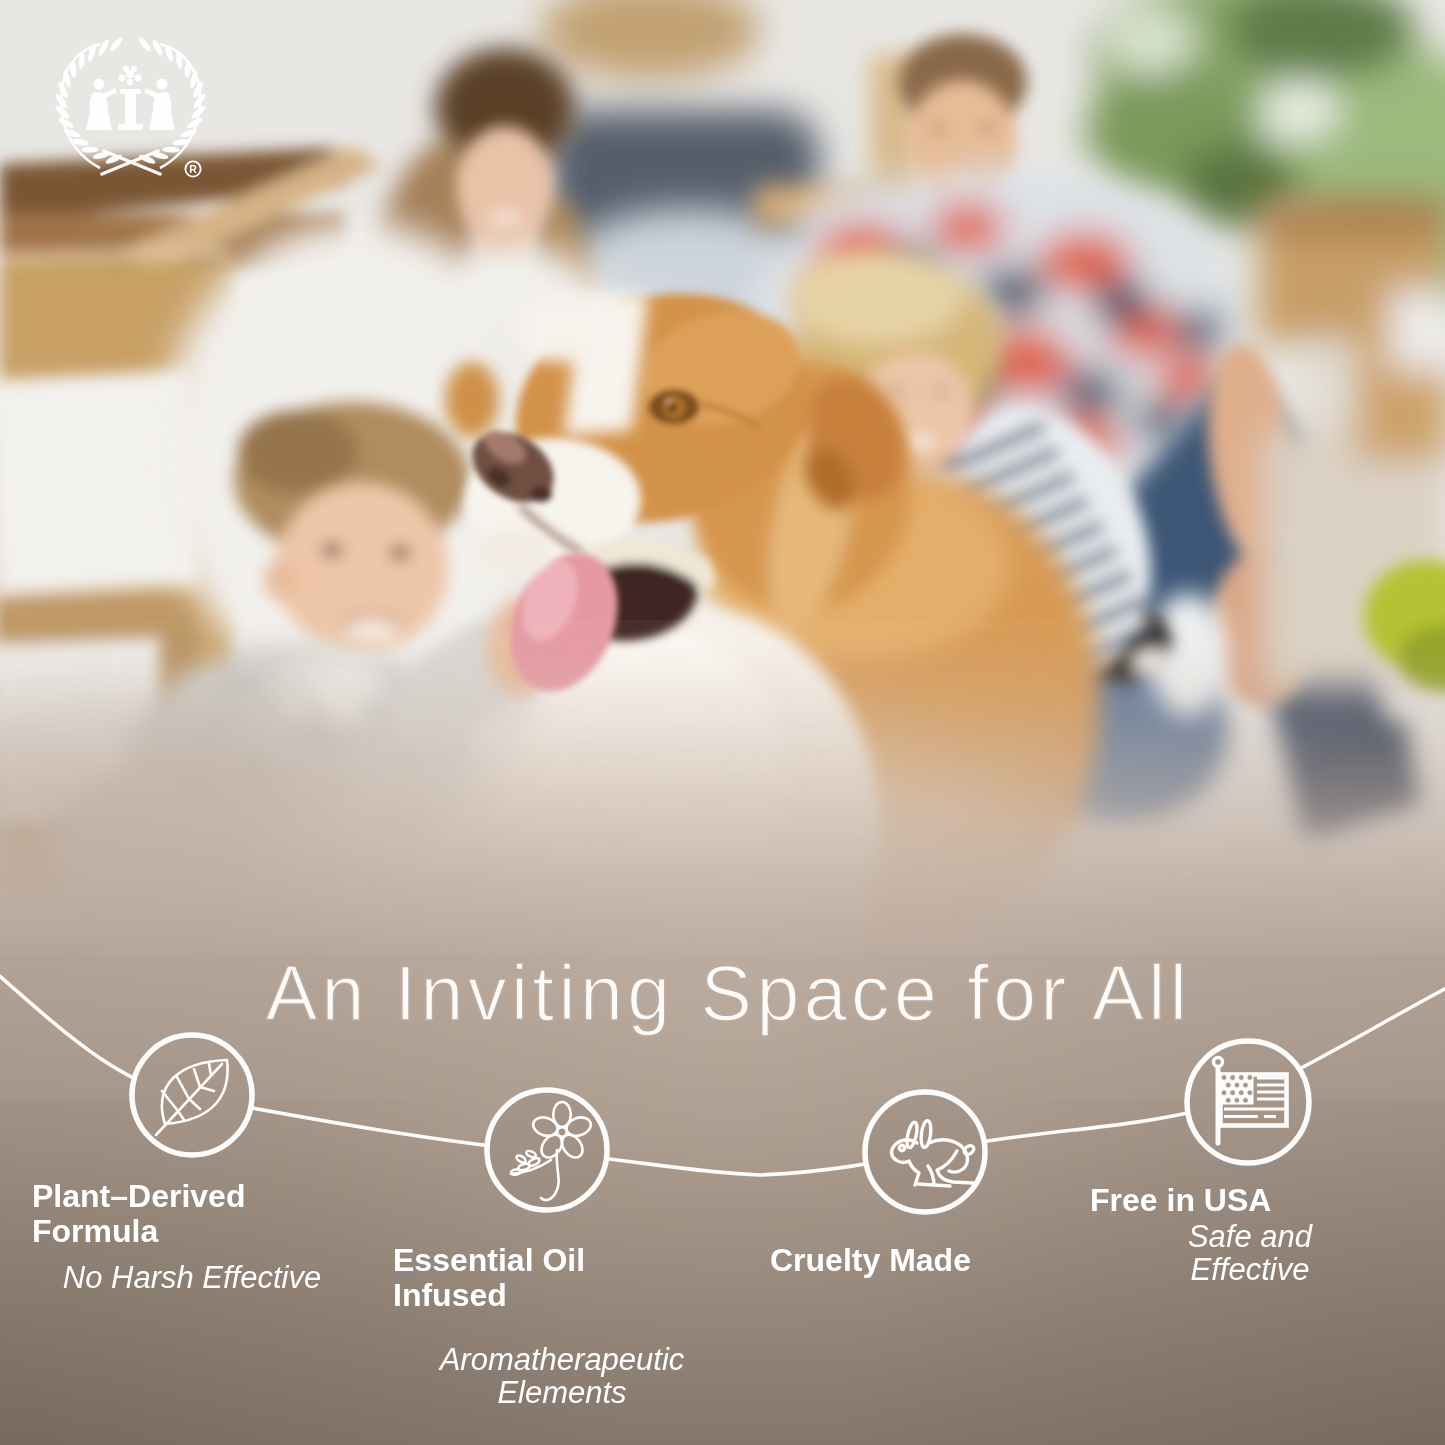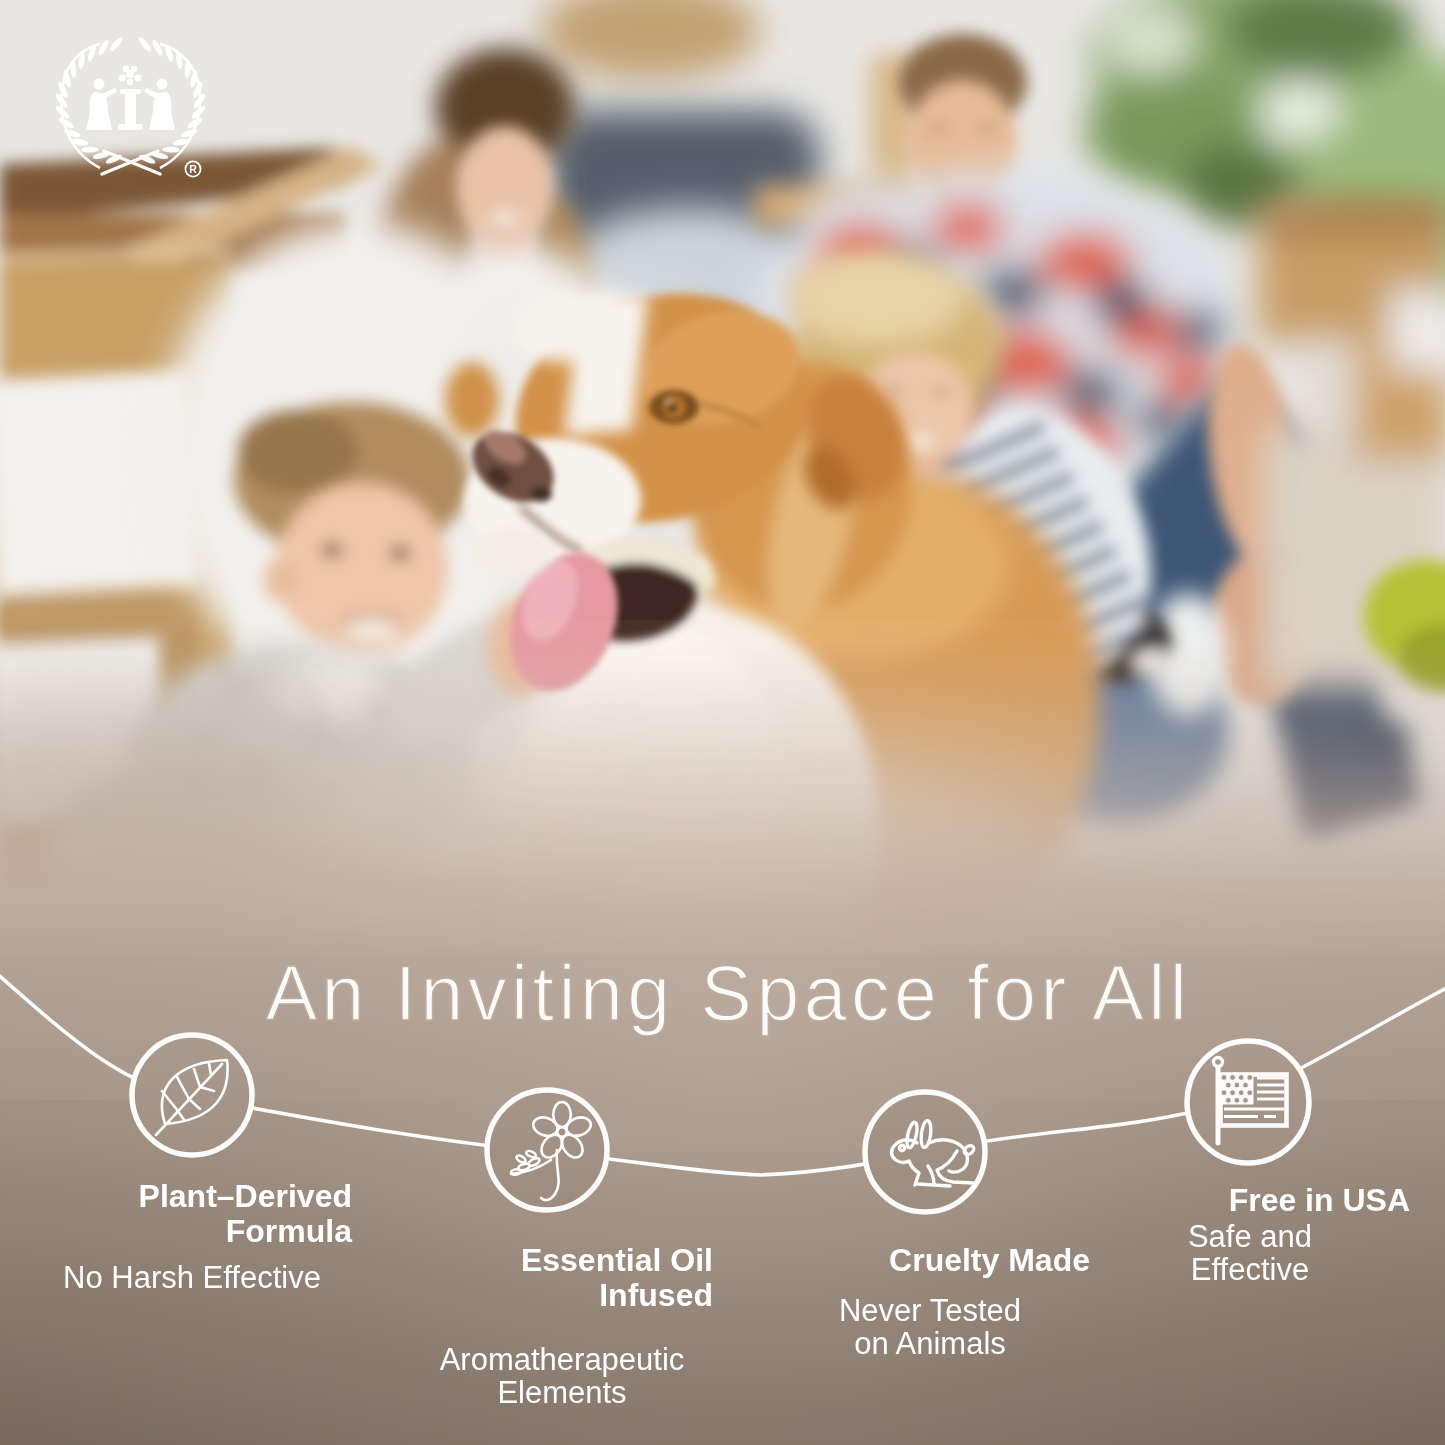--- a/index.html
+++ b/index.html
@@ -1,19 +1,19 @@
 <!DOCTYPE html>
 <html><head><meta charset="utf-8"><title>An Inviting Space for All</title>
 <style>
 html,body{margin:0;padding:0}
 #page{position:relative;width:1445px;height:1445px;overflow:hidden;background:#b0a196;font-family:"Liberation Sans",sans-serif}
 .scene{position:absolute;left:0;top:0}
 .h1{position:absolute;left:6px;top:952px;width:1445px;text-align:center;color:#fcfbfa;font-size:77px;font-weight:400;letter-spacing:4.5px;line-height:82px;white-space:nowrap;-webkit-text-stroke:1.6px #bcab9f}
-.fb{position:absolute;text-align:right;color:#ffffff;font-weight:700;font-size:32px;line-height:35px;white-space:nowrap}
-.fi{position:absolute;text-align:center;color:#fdfdfd;font-size:31px;line-height:33px;font-weight:400;white-space:nowrap}
+.fb{position:absolute;text-align:left;color:#ffffff;font-weight:700;font-size:32px;line-height:35px;white-space:nowrap}
+.fi{position:absolute;text-align:center;color:#fdfdfd;font-style:italic;font-size:31px;line-height:33px;font-weight:400;white-space:nowrap}
 </style></head>
 <body>
 <div id="page">
 <svg class="scene" width="1445" height="1445" viewBox="0 0 1445 1445">
 <defs>
 <filter id="b30" x="-60%" y="-60%" width="220%" height="220%">
           <feGaussianBlur stdDeviation="30"></feGaussianBlur>
         </filter>
 <filter id="b18" x="-60%" y="-60%" width="220%" height="220%">
           <feGaussianBlur stdDeviation="18"></feGaussianBlur>
@@ -424,21 +424,20 @@
 
 <div class="h1">An Inviting Space for All</div>
 
 <div class="fb" style="left:32px;top:1179px;width:320px">Plant–Derived<br>Formula</div>
 <div class="fi" style="left:17px;top:1261px;width:350px">No Harsh Effective</div>
 
 <div class="fb" style="left:393px;top:1243px;width:320px">Essential Oil<br>Infused</div>
 <div class="fi" style="left:392px;top:1343px;width:340px">Aromatherapeutic<br>Elements</div>
 
 <div class="fb" style="left:770px;top:1243px;width:320px">Cruelty Made</div>
-<div class="fi" style="left:770px;top:1294px;width:320px">Never Tested<br>on Animals</div>
 
 <div class="fb" style="left:1090px;top:1183px;width:320px">Free in USA</div>
 <div class="fi" style="left:1090px;top:1220px;width:320px">Safe and<br>Effective</div>
 
 <svg class="scene" width="230" height="210" viewBox="0 0 230 210" style="left:0;top:0">
 <g opacity="0.96">
 <path d="M 100,168 C 70,152 58,122 62,90 C 64,64 82,48 100,44" fill="none" stroke="#fff" stroke-width="2.6"></path>
         <path d="M 160,168 C 190,152 202,122 200,90 C 196,64 178,48 160,44" fill="none" stroke="#fff" stroke-width="2.6"></path>
         <ellipse cx="113.8" cy="159.2" rx="8.8" ry="2.9" fill="#fff" transform="rotate(156 113.8 159.2)"></ellipse>
         <ellipse cx="101.3" cy="155.5" rx="8.8" ry="2.9" fill="#fff" transform="rotate(167 101.3 155.5)"></ellipse>

